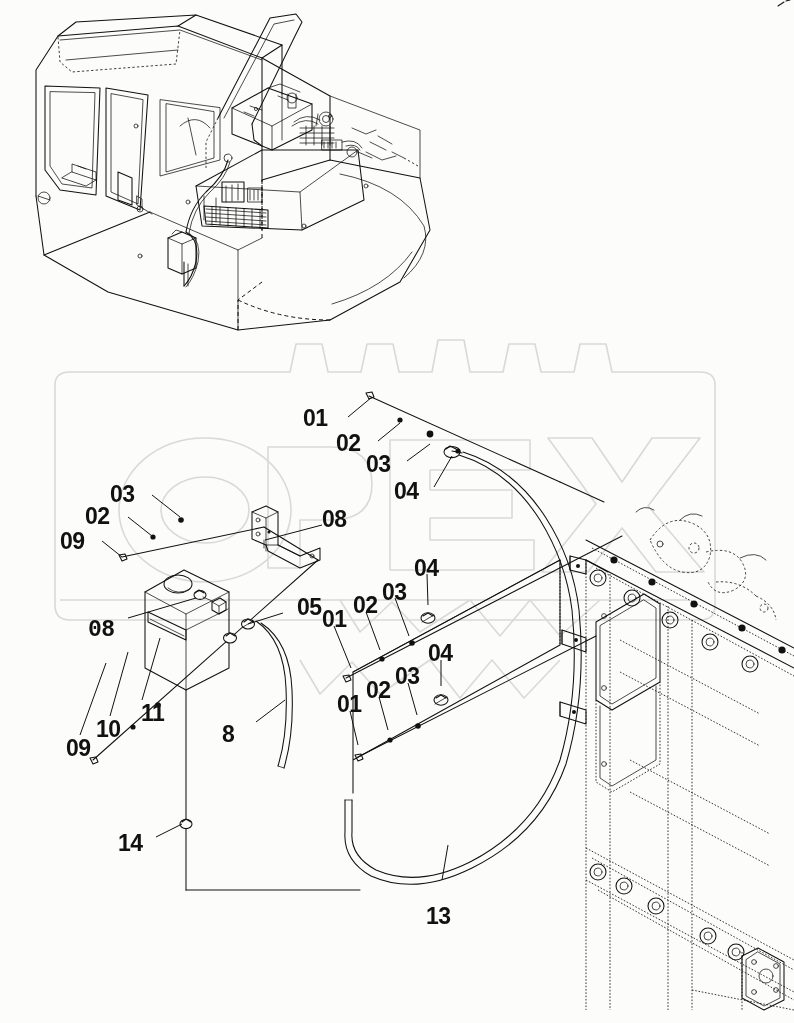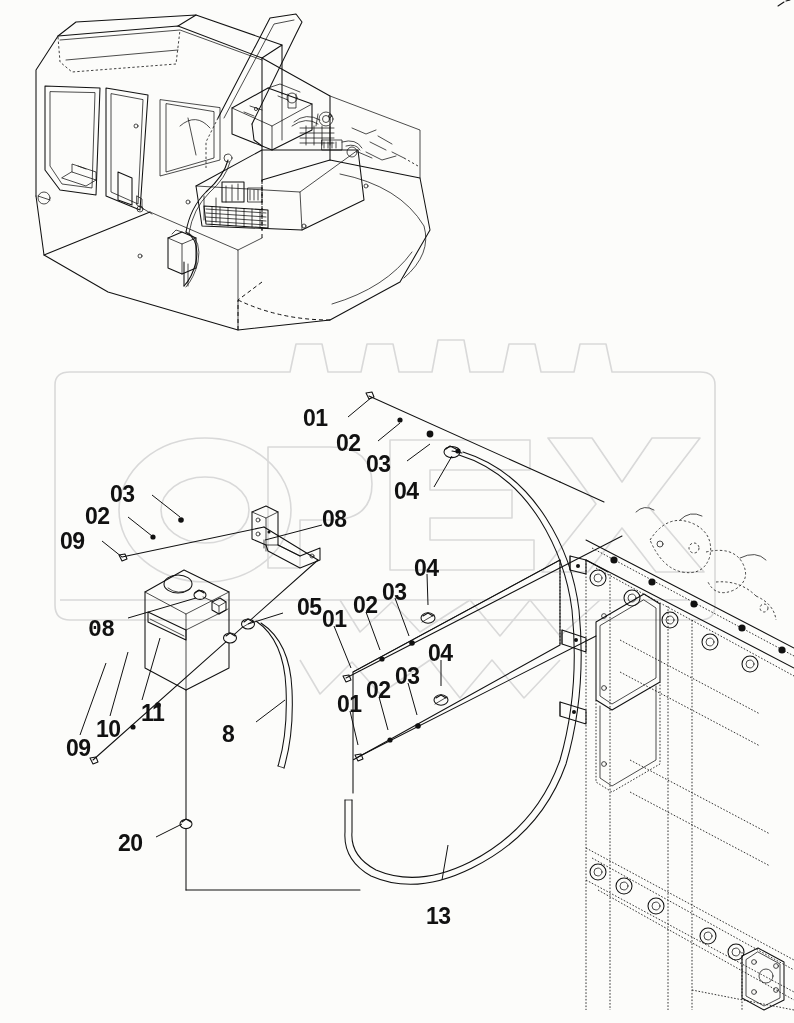--- a/index.html
+++ b/index.html
@@ -484,16 +484,16 @@
       <div class="cap" style="left: 414px; top: 557px;">04</div>
       <div class="cap" style="left: 337px; top: 693px;">01</div>
       <div class="cap" style="left: 366px; top: 679px;">02</div>
       <div class="cap" style="left: 395px; top: 665px;">03</div>
       <div class="cap" style="left: 428px; top: 642px;">04</div>
       <div class="cap" style="left: 66px; top: 737px;">09</div>
       <div class="cap" style="left: 96px; top: 718px;">10</div>
       <div class="cap" style="left: 127px; top: 702px; margin-left: 14px;">11</div>
       <div class="cap" style="left: 222px; top: 723px;">8</div>
       <div class="cap" style="left: 426px; top: 905px;">13</div>
-      <div class="cap" style="left: 118px; top: 832px;">20</div>
+      <div class="cap" style="left: 118px; top: 832px;">14</div>
     </div>
 
 </div>
 
 </body></html>

